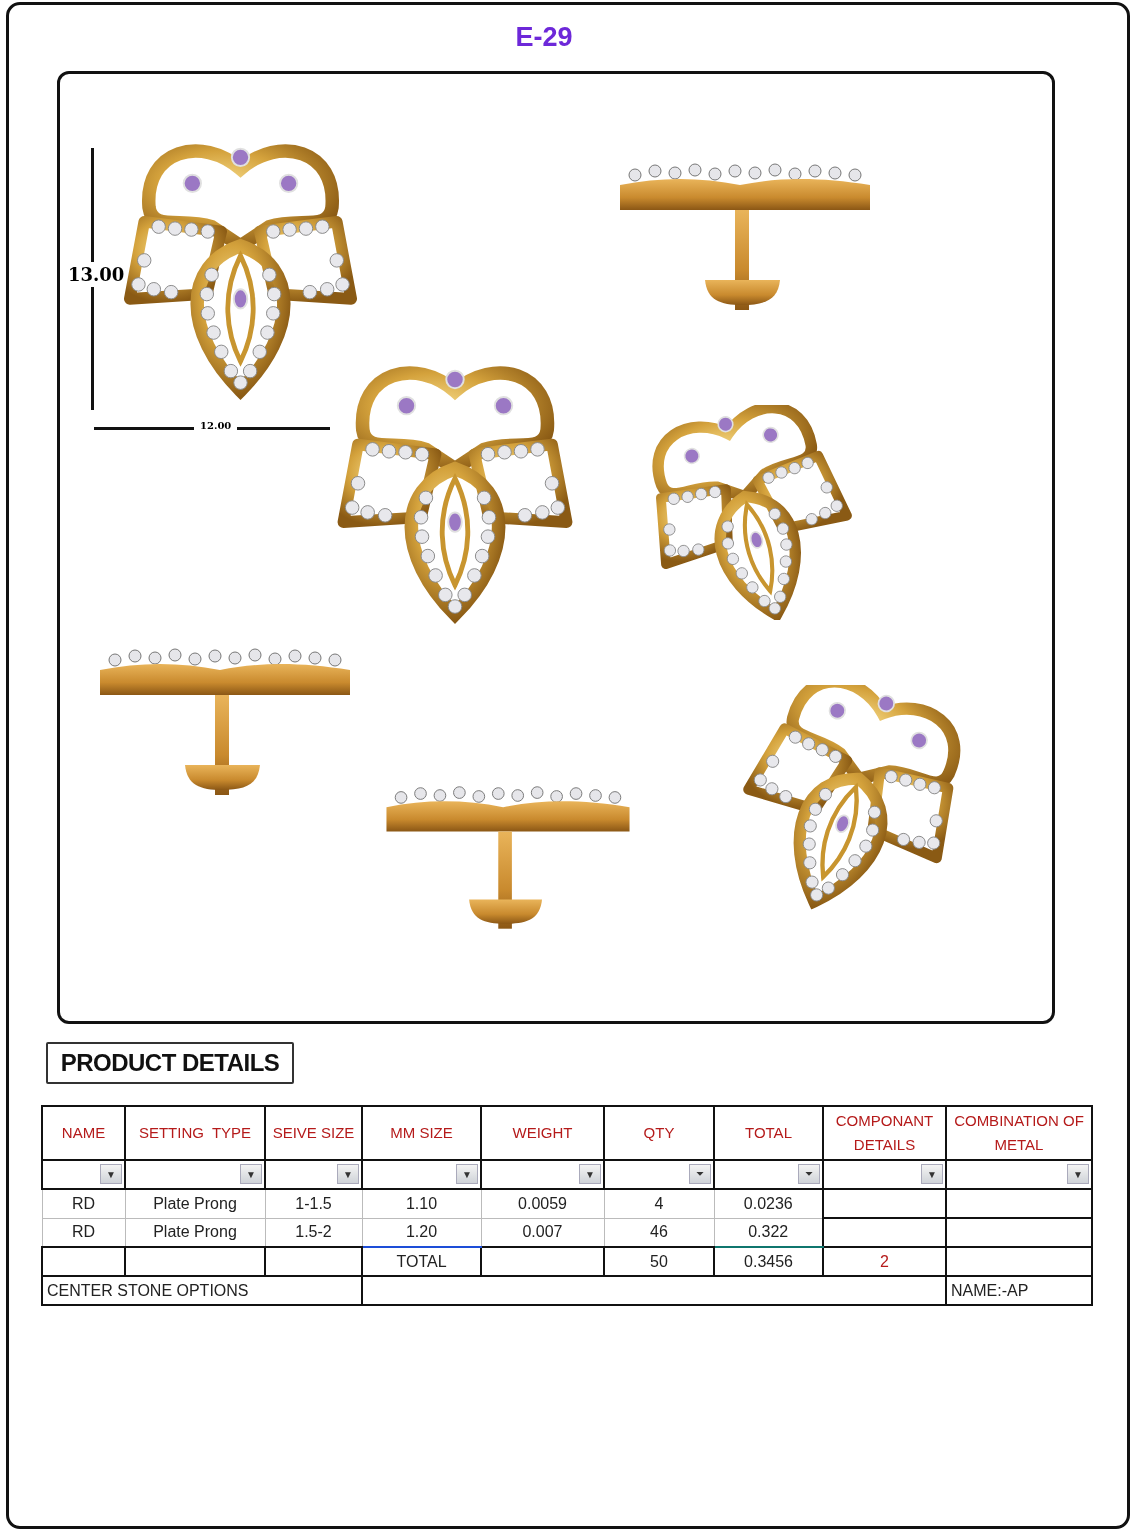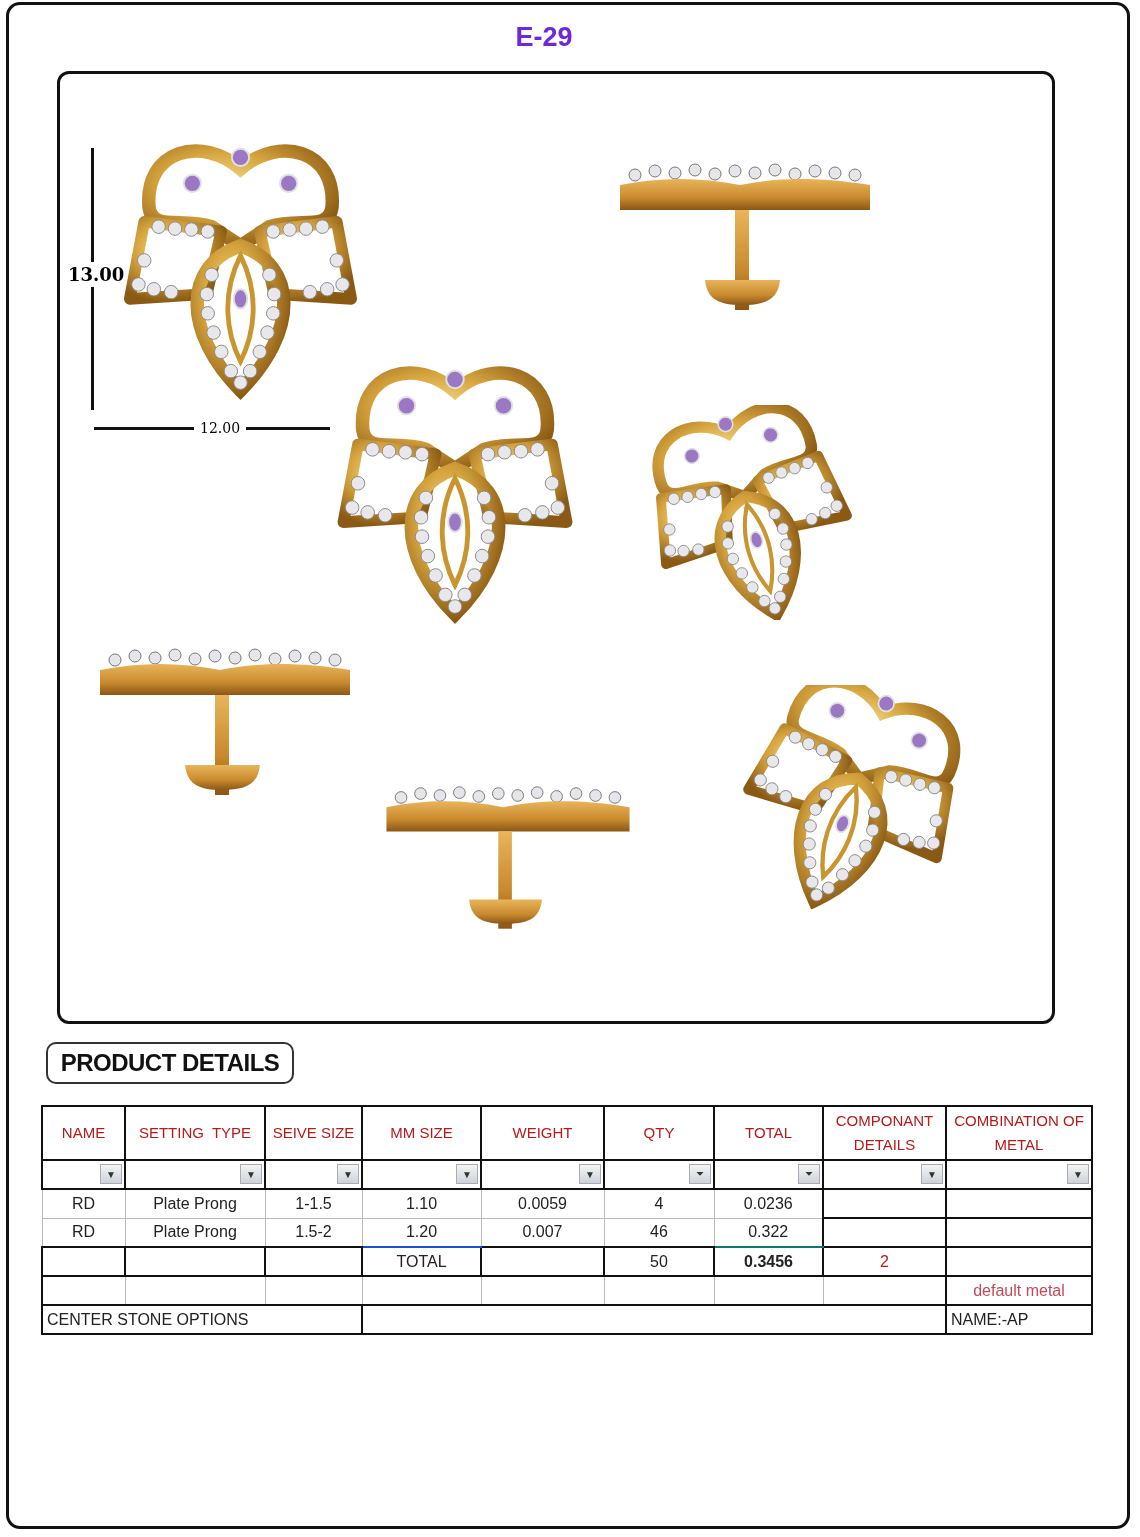--- a/index.html
+++ b/index.html
@@ -3,31 +3,31 @@
 <meta charset="utf-8">
 <style>
   html, body { margin:0; padding:0; background:#fff; }
   body { width:1140px; height:1537px; position:relative; font-family:"Liberation Sans", sans-serif; overflow:hidden; }
   .outer-frame { position:absolute; left:6px; top:2px; width:1124px; height:1527px; border:3px solid #111; border-radius:14px; box-sizing:border-box; }
   .title { position:absolute; left:0; width:1088px; top:22px; text-align:center; font-weight:bold; font-size:27px; color:#6d28d9; }
   .image-panel { position:absolute; left:57px; top:71px; width:998px; height:953px; border:3px solid #111; border-radius:12px; box-sizing:border-box; background:#fff; }
   .dim-v { position:absolute; left:91px; top:148px; width:3px; height:262px; background:#111; }
   .dim-v-label { position:absolute; left:68px; top:262px; font-family:"DejaVu Serif", serif; font-weight:bold; font-size:18px; background:#fff; padding:2px 0; }
   .dim-h { position:absolute; left:94px; top:427px; width:236px; height:3px; background:#111; }
-  .dim-h-label { position:absolute; left:194px; top:420px; font-family:"DejaVu Serif", serif; font-weight:normal; font-size:14px; background:#fff; padding:0 6px; }
+  .dim-h-label { position:absolute; left:194px; top:420px; font-family:"DejaVu Serif", serif; font-weight:bold; font-size:10px; background:#fff; padding:0 6px; }
   .render { position:absolute; }
-  .pd-badge { position:absolute; left:46px; top:1042px; width:248px; height:42px; border:2px solid #333; border-radius:10px; box-sizing:border-box; font-size:24px; font-weight:bold; color:#111; display:flex; align-items:center; justify-content:center; letter-spacing:-0.5px; }
+  .pd-badge { position:absolute; left:46px; top:1042px; width:248px; height:42px; border:2px solid #333; border-radius:2px; box-sizing:border-box; font-size:24px; font-weight:bold; color:#111; display:flex; align-items:center; justify-content:center; letter-spacing:-0.5px; }
   table.details { position:absolute; left:41px; top:1105px; border-collapse:collapse; table-layout:fixed; width:1050px; font-family:"Liberation Sans", sans-serif; }
   table.details td { border:1px solid #bbb; font-size:16px; text-align:center; padding:0; height:27px; color:#222; white-space:nowrap; overflow:hidden; }
   table.details tr.head td { height:52px; color:#b51a1a; font-size:15px; border:2px solid #111; line-height:24px; white-space:normal; }
   table.details tr.filter td { height:27px; border:2px solid #111; position:relative; }
   .dd { position:absolute; right:2px; top:3px; width:22px; height:20px; background:linear-gradient(#f4f4f4,#cfd3d8); border:1px solid #aab; box-sizing:border-box; font-size:10px; color:#333; display:flex; align-items:center; justify-content:center; }
   .thick { border:2px solid #111 !important; }
   .red { color:#b51a1a !important; }
-  .bold { font-weight:bold; }
+  .bold { font-weight:normal; }
   .left { text-align:left !important; padding-left:4px !important; }
   .pink { color:#c04a5a !important; }
 </style>
 </head>
 <body>
 
 <div class="outer-frame"></div>
 <div class="title">E-29</div>
 
 <div class="image-panel"></div>
@@ -223,29 +223,18 @@
     <td class="thick"></td>
     <td class="thick"></td>
     <td class="thick">TOTAL</td>
     <td class="thick"></td>
     <td class="thick">50</td>
     <td class="thick bold">0.3456</td>
     <td class="thick red">2</td>
     <td class="thick"></td>
   </tr>
   <tr>
-    <td style="border-left:2px solid #111"></td>
-        <td></td>
-        <td></td>
-        <td></td>
-        <td></td>
-        <td></td>
-        <td></td>
-        <td></td>
-    <td class="thick pink">default metal</td>
-  </tr>
-  <tr>
     <td class="thick left" colspan="3">CENTER STONE OPTIONS</td>
     <td class="thick" colspan="5"></td>
     <td class="thick left">NAME:-AP</td>
   </tr>
 </tbody>
   </table>
 
 </body></html>

